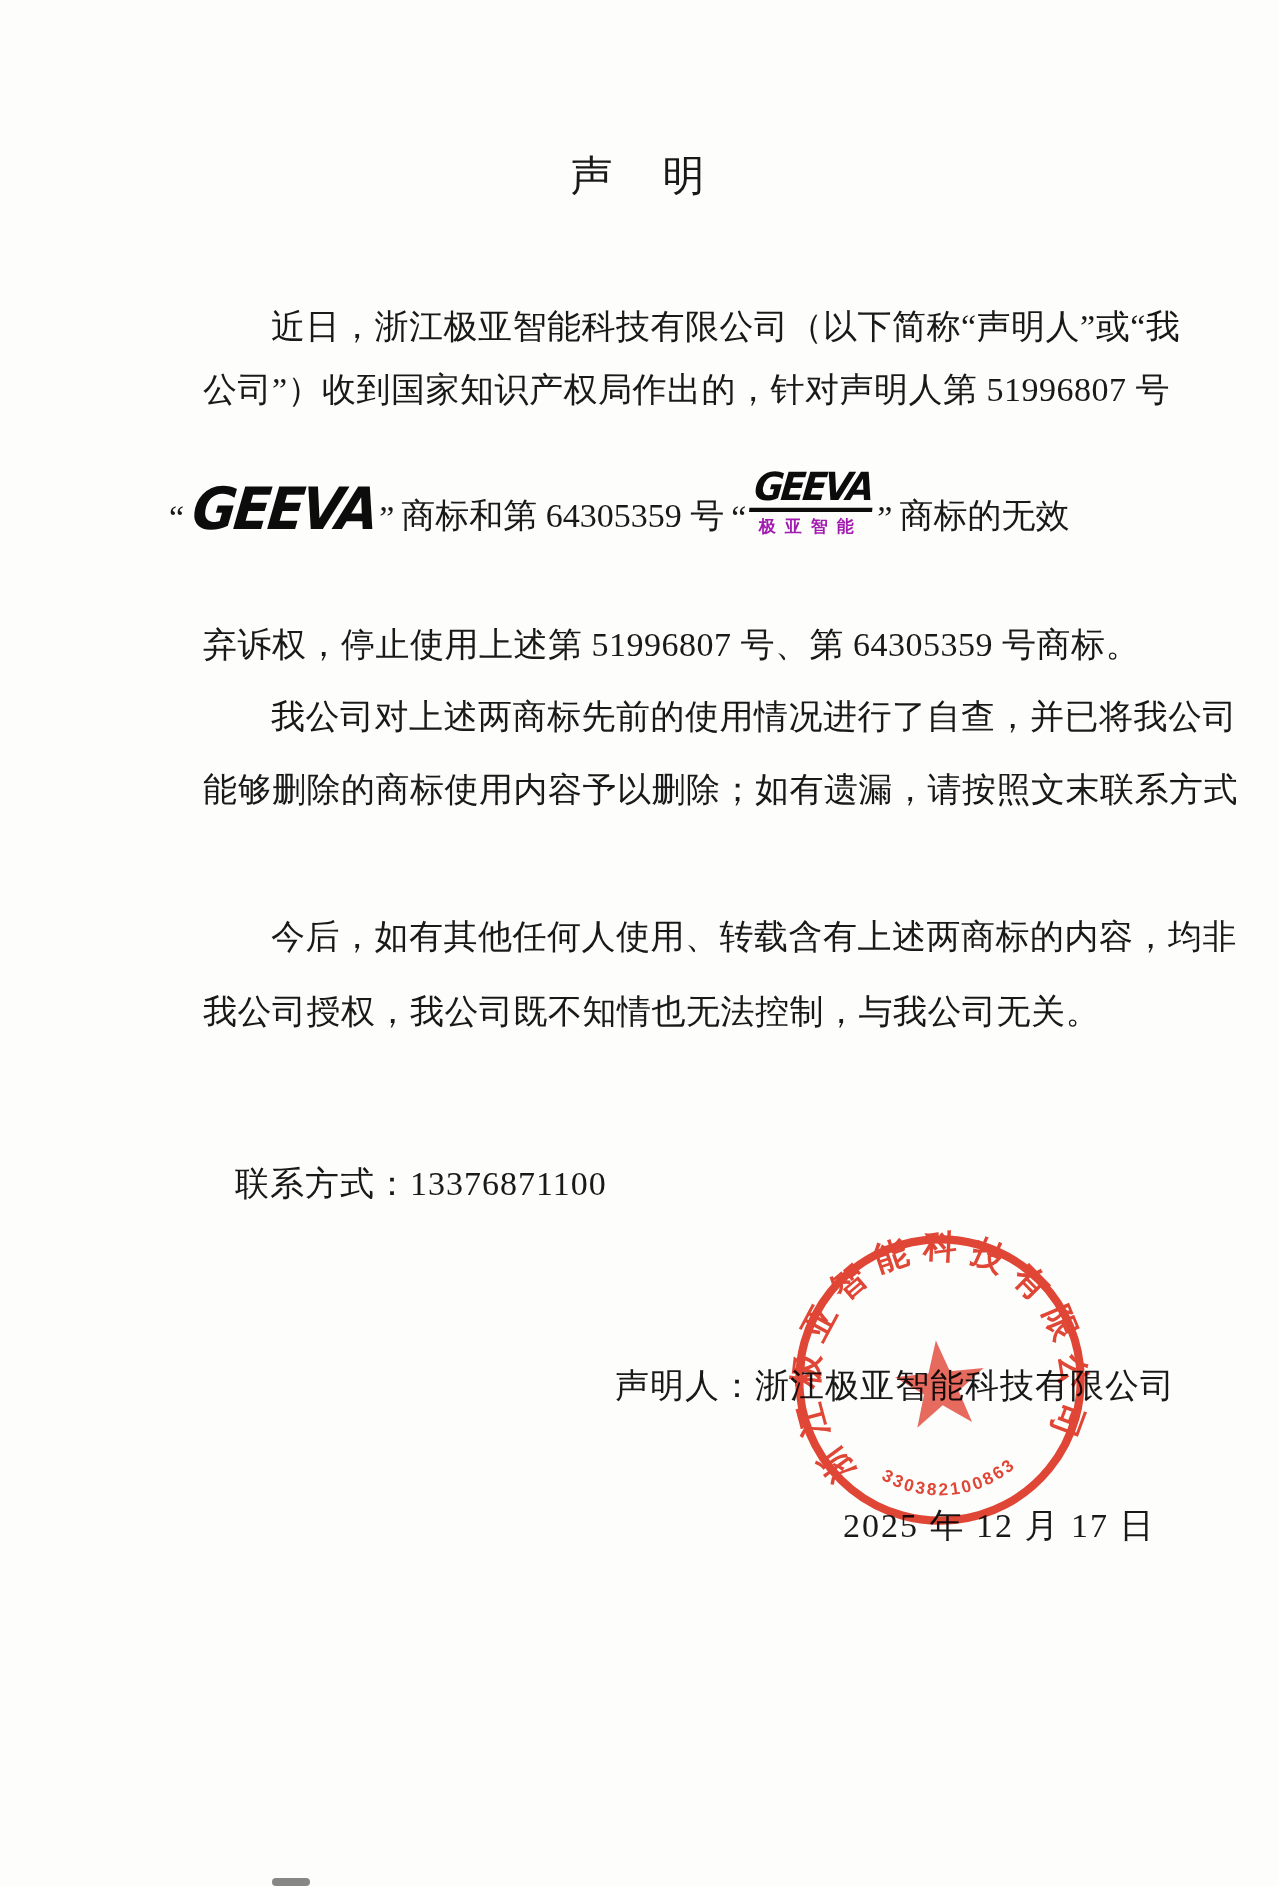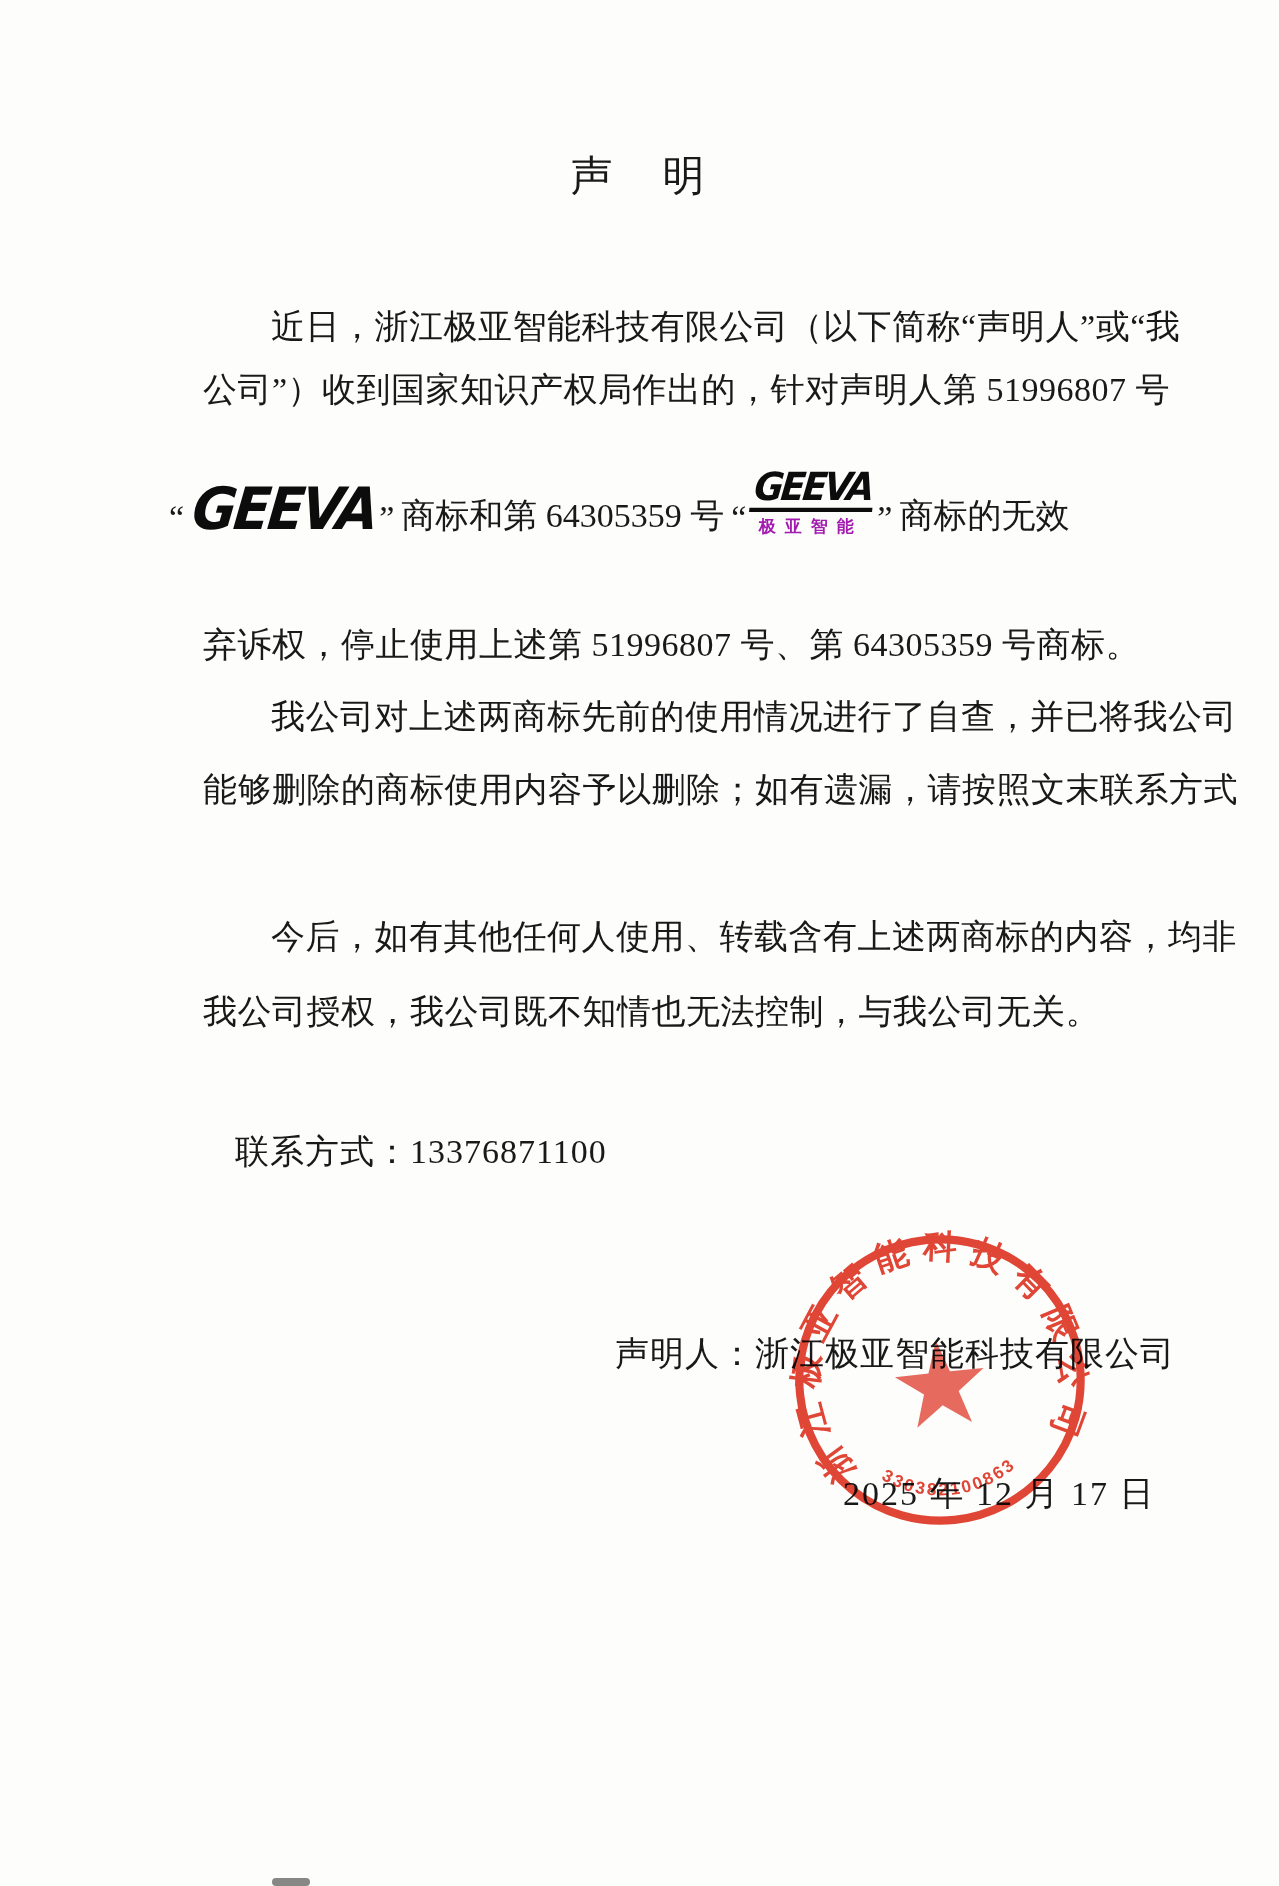--- a/index.html
+++ b/index.html
@@ -30,21 +30,21 @@
     font-weight:900;font-style:italic;letter-spacing:-3px;color:#0c0c0c;
     transform:skewX(-6deg) scaleY(1.08);transform-origin:bottom left;
   }
   .logo1 .geeva-text{font-size:54px;line-height:.92;padding:0 4px;}
   .logo2{display:inline-flex;flex-direction:column;align-items:center;margin:0 3px 0 1px;}
   .logo2 .geeva-text{font-size:36px;line-height:.95;border-bottom:4px solid #0c0c0c;padding:0 3px 2px;}
   .logo2-sub{
     font-family:"DejaVu Sans","Liberation Sans",sans-serif;
     font-size:17px;font-weight:900;letter-spacing:9px;margin-top:3px;color:#a21caf;white-space:nowrap;
   }
-  .sig-line{position:absolute;font-size:34px;line-height:48px;letter-spacing:1px;white-space:nowrap;}
+  .sig-line{position:absolute;font-size:34px;line-height:48px;letter-spacing:1px;white-space:nowrap;margin-top:32px;}
   #signer{left:615px;top:1330px;}
   #date{left:843px;top:1470px;letter-spacing:2px;}
   #contact{left:235px;top:1128px;}
   .seal{
     position:absolute;left:782px;top:1222px;width:316px;height:316px;
     transform:rotate(-6deg);mix-blend-mode:multiply;opacity:.93;pointer-events:none;
   }
   .smudge{
     position:absolute;left:272px;top:1878px;width:38px;height:8px;
     background:#5f5f5f;border-radius:4px;opacity:.75;

